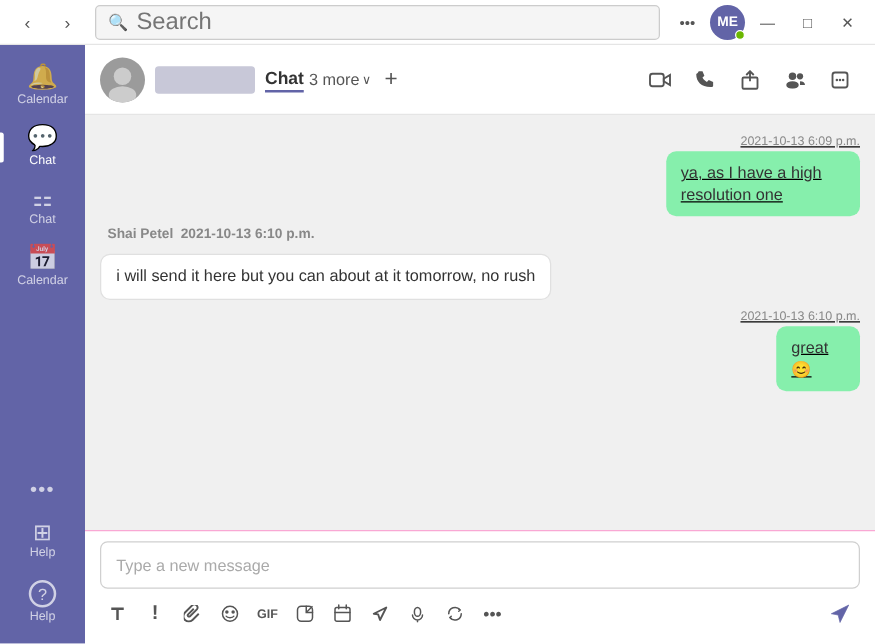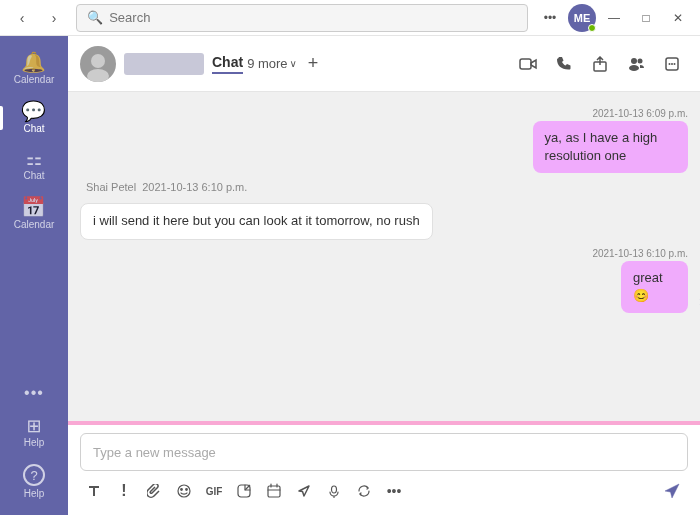--- a/index.html
+++ b/index.html
@@ -29,21 +29,21 @@
       border: 1px solid #ccc;
       border-radius: 4px;
       display: flex;
       align-items: center;
       padding: 0 10px;
       gap: 6px;
       background: #f5f5f5;
     }
     .search-box input {
       border: none; background: none; outline: none;
-      font-size: 13px; color: #333; width: 100%;
+      font-size: 19px; color: #333; width: 100%;
     }
     .title-bar-actions { display: flex; gap: 4px; align-items: center; }
     .avatar-sm {
       width: 28px; height: 28px; border-radius: 50%;
       background: #6264a7; display: flex; align-items: center; justify-content: center;
       color: #fff; font-size: 11px; font-weight: bold; position: relative;
     }
     .online-dot {
       width: 8px; height: 8px; background: #6bb700; border-radius: 50%;
       position: absolute; bottom: 0; right: 0; border: 1px solid #fff;
@@ -139,33 +139,33 @@
       flex: 1;
       overflow-y: auto;
       background: #f0f0f0;
       padding: 16px 12px;
       display: flex;
       flex-direction: column;
       gap: 8px;
     }
 
     .msg-row { display: flex; width: 100%; }
-    .msg-row.from-me { justify-content: flex-end; }
+    .msg-row.from-me { justify-content: flex-end; text-decoration: underline; }
     .msg-row.from-other { justify-content: flex-start; }
 
     .msg-bubble {
       max-width: 70%;
       padding: 8px 12px;
       border-radius: 8px;
       font-size: 13px;
       line-height: 1.4;
       position: relative;
     }
     .msg-bubble.me {
-      background: #f0abfc;
+      background: #86efac;
       color: #333;
     }
     .msg-bubble.other {
       background: #fff;
       color: #333;
       border: 1px solid #e0e0e0;
     }
 
     .msg-timestamp {
       font-size: 10px;
@@ -173,26 +173,26 @@
       margin-bottom: 2px;
       text-align: right;
     }
 
     .msg-sender {
       font-size: 11px;
       font-weight: 600;
       color: #333;
       margin-bottom: 2px;
     }
-    .msg-sender span { font-weight: normal; color: #888; margin-left: 6px; }
+    .msg-sender span { font-weight: bold; color: #888; margin-left: 6px; }
 
     
     .input-area {
       background: #fff;
-      border-top: 4px solid #f9a8d4;
+      border-top: 1px solid #f9a8d4;
       padding: 8px 12px;
       flex-shrink: 0;
     }
     .message-input-box {
       border: 1px solid #d0d0d0;
       border-radius: 6px;
       padding: 8px 12px;
       font-size: 13px;
       color: #888;
       min-height: 38px;
@@ -289,21 +289,21 @@
         <svg width="36" height="36" viewBox="0 0 36 36">
             <circle cx="18" cy="15" r="7" fill="#ccc"></circle>
             <ellipse cx="18" cy="30" rx="11" ry="7" fill="#ccc"></ellipse>
           </svg>
       </div>
       <div style="display:flex; align-items:center; gap:8px;">
         <div style="width:80px; height:22px; background:#c8c8d8; border-radius:3px;"></div>
         <div class="chat-tab-row">
           <span class="chat-tab">Chat</span>
           <span class="more-tabs">
-            <span>9 more</span>
+            <span>3 more</span>
             <span style="font-size:10px;">∨</span>
           </span>
           <button class="add-tab-btn">+</button>
         </div>
       </div>
       <div class="header-spacer"></div>
       <div class="header-actions">
         <button class="header-action-btn">
           <svg width="18" height="14" viewBox="0 0 18 14" fill="none" stroke="#555" stroke-width="1.5">
               <rect x="1" y="2" width="11" height="10" rx="2"></rect>
@@ -353,21 +353,21 @@
 
         <div class="msg-row from-other">
           <div style="display:flex; flex-direction:column; max-width:75%;">
             <div class="msg-sender">
               <span>Shai Petel</span><span>2021-10-13 6:10 p.m.</span>
             </div>
           </div>
         </div>
 
         <div class="msg-row from-other">
-          <div class="msg-bubble other">i will send it here but you can look at it tomorrow, no rush</div>
+          <div class="msg-bubble other">i will send it here but you can about at it tomorrow, no rush</div>
         </div>
 
         <div class="msg-row from-me" style="position:relative;">
           <div style="display:flex; flex-direction:column; align-items:flex-end; max-width:70%;">
             <div class="msg-timestamp">2021-10-13 6:10 p.m.</div>
             <div class="msg-bubble me">great 😊</div>
           </div>
           <span style="position:absolute; right:-16px; bottom:4px; font-size:14px; color:#6264a7; cursor:pointer;">›</span>
         </div>
 

